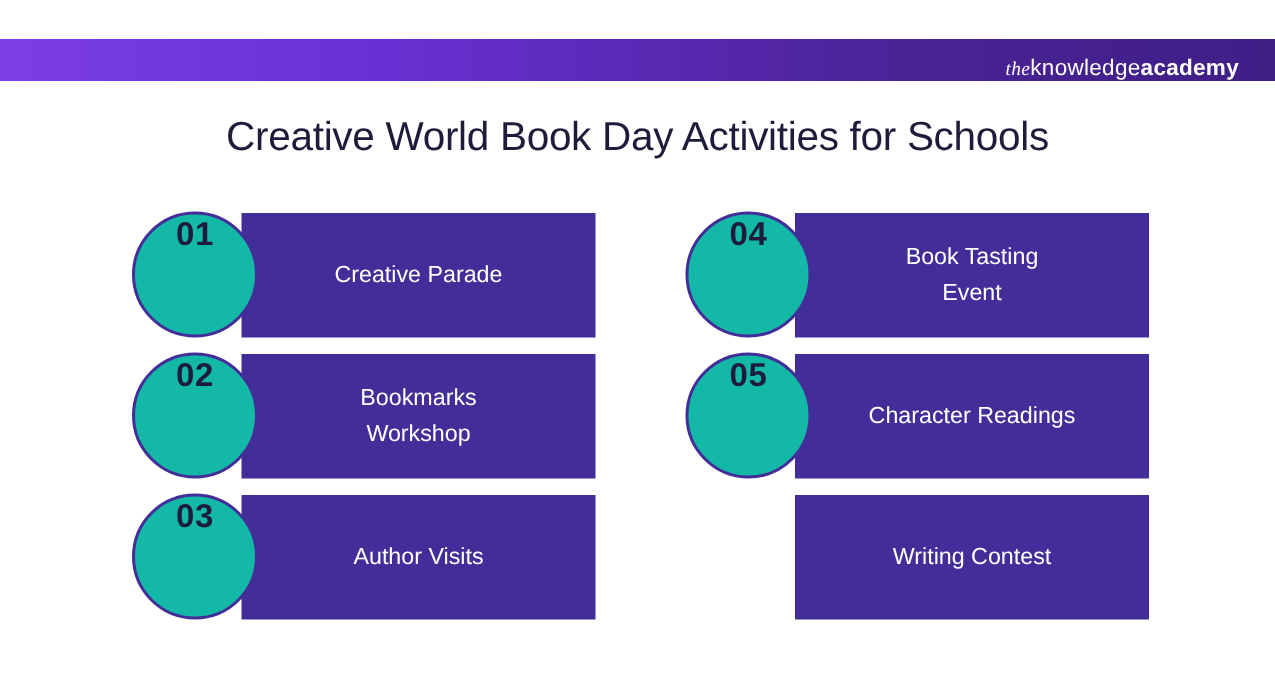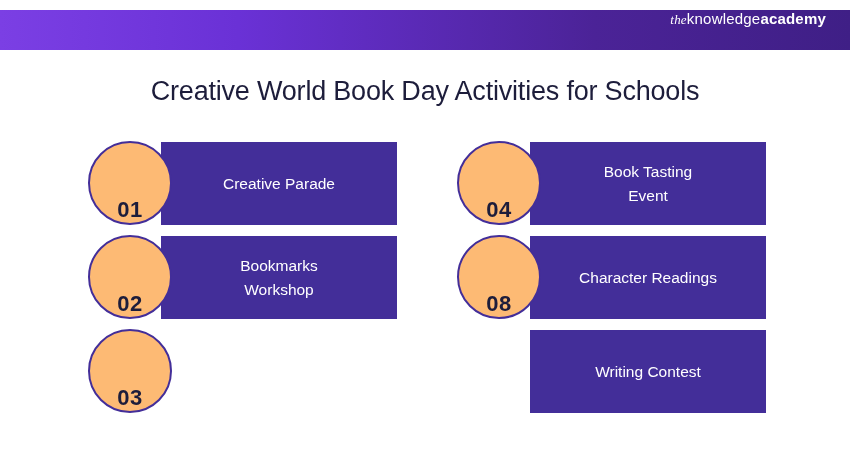--- a/index.html
+++ b/index.html
@@ -18,26 +18,26 @@
     width: 850px;
     height: 450px;
     position: relative;
     box-sizing: border-box;
   }
 
   
   .topbar {
     position: absolute;
     left: 0;
-    top: 10px;
+    top: 26px;
     width: 850px;
-    height: 40px;
+    height: 28px;
     background: linear-gradient(90deg, #7b3fe4 0%, #6a31d6 28%, #4b2397 70%, #3f1f86 100%);
     display: flex;
-    align-items: flex-start;
+    align-items: flex-end;
     justify-content: flex-end;
   }
   .brand {
     color: #ffffff;
     font-size: 15px;
     letter-spacing: .2px;
     margin-right: 24px;
     white-space: nowrap;
   }
   .brand .brand-the {
@@ -103,24 +103,24 @@
     white-space: pre-line;
   }
   .item .circle {
     position: absolute;
     left: 0;
     top: -1px;
     width: 84px;
     height: 84px;
     border-radius: 50%;
     border: 2.5px solid #432e99;
-    background: #fdba74;
+    background: #14b8a6;
     box-sizing: border-box;
     display: flex;
-    align-items: flex-end;
+    align-items: flex-start;
     justify-content: center;
     z-index: 2;
   }
   .item .num {
     color: #1d1d3b;
     font-size: 22px;
     font-weight: bold;
     letter-spacing: .5px;
   }
 </style>
@@ -166,25 +166,28 @@
       <div class="circle">
         <span class="num">02</span>
       </div>
     </div>
 
     <div class="item">
       <div class="bar">
         <div class="bar-label">Character Readings</div>
       </div>
       <div class="circle">
-        <span class="num">08</span>
+        <span class="num">05</span>
       </div>
     </div>
 
     <div class="item">
+      <div class="bar">
+        <div class="bar-label">Author Visits</div>
+      </div>
       <div class="circle">
         <span class="num">03</span>
       </div>
     </div>
 
     <div class="item">
       <div class="bar">
         <div class="bar-label">Writing Contest</div>
       </div>
     </div>

